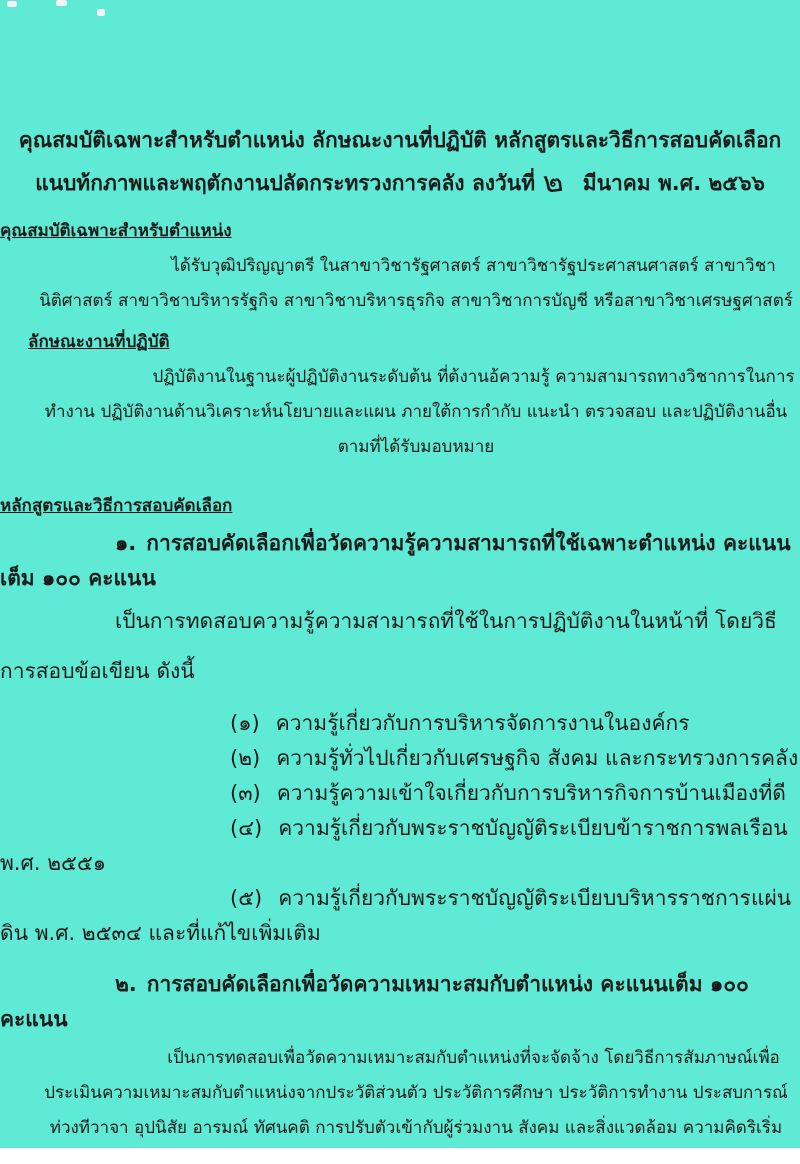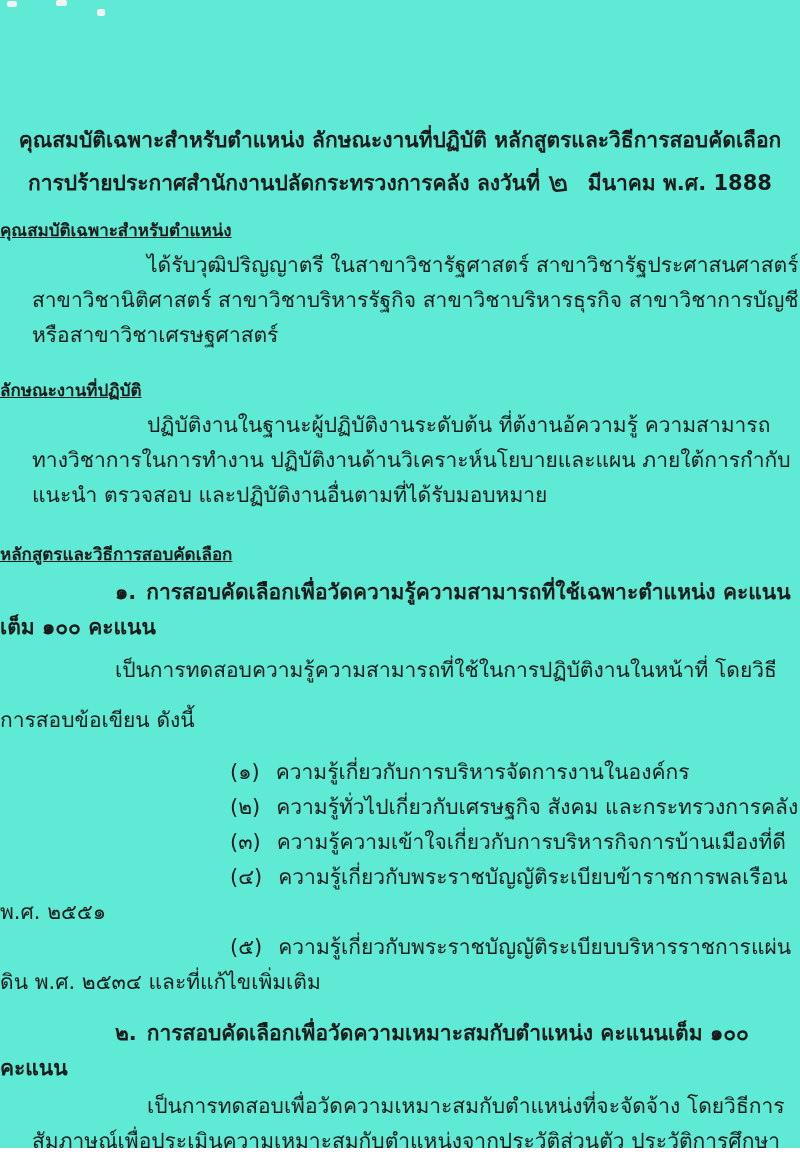--- a/index.html
+++ b/index.html
@@ -41,28 +41,28 @@
     margin:16px 0 0 0;
   }
   .sec-heading{
     font-size:17px;
     font-weight:bold;
     text-decoration:underline;
     line-height:30px;
     margin:0;
   }
   .sec-heading.mt1{margin-top:14px;}
-  .sec-heading.mt2{margin-top:22px;}
+  .sec-heading.mt2{margin-top:8px;padding-left:28px;}
   .sec-heading.mt3{margin-top:28px;font-family:Liberation Mono, monospace;}
   .para{
-    font-size:21px;
+    font-size:17px;
     line-height:35px;
     text-indent:115px;
     margin:3px 0 0 0;
-    text-align:left;
+    text-align:center;
     padding-left:32px;
   }
   .exam-title{
     font-size:21px;
     line-height:35px;
     text-indent:115px;
     margin:4px 0 0 0;
     font-weight:bold;
   }
   .exam-title .num{margin-right:10px;}
@@ -97,21 +97,21 @@
 
   <div class="scan-artifact sa1"></div>
   <div class="scan-artifact sa2"></div>
   <div class="scan-artifact sa3"></div>
 
   <div class="content">
 
     <p class="title-line center">คุณสมบัติเฉพาะสำหรับตำแหน่ง  ลักษณะงานที่ปฏิบัติ หลักสูตรและวิธีการสอบคัดเลือก</p>
 
     <p class="title-line title-line2 center">
-      <span>การปร้ายประกาศสำนักงานปลัดกระทรวงการคลัง ลงวันที่</span><span class="handwritten-day">๒</span><span>มีนาคม พ.ศ. 1888</span>
+      <span>แนบท้กภาพและพฤตักงานปลัดกระทรวงการคลัง ลงวันที่</span><span class="handwritten-day">๒</span><span>มีนาคม พ.ศ. ๒๕๖๖</span>
     </p>
 
 
     <p class="sec-heading mt1">คุณสมบัติเฉพาะสำหรับตำแหน่ง</p>
     <p class="para">ได้รับวุฒิปริญญาตรี ในสาขาวิชารัฐศาสตร์ สาขาวิชารัฐประศาสนศาสตร์ สาขาวิชานิติศาสตร์ สาขาวิชาบริหารรัฐกิจ สาขาวิชาบริหารธุรกิจ สาขาวิชาการบัญชี หรือสาขาวิชาเศรษฐศาสตร์</p>
 
     <p class="sec-heading mt2">ลักษณะงานที่ปฏิบัติ</p>
     <p class="para">ปฏิบัติงานในฐานะผู้ปฏิบัติงานระดับต้น ที่ต้งานอ้ความรู้ ความสามารถทางวิชาการในการทำงาน ปฏิบัติงานด้านวิเคราะห์นโยบายและแผน ภายใต้การกำกับ แนะนำ ตรวจสอบ และปฏิบัติงานอื่นตามที่ได้รับมอบหมาย</p>
 
     <p class="sec-heading mt3">หลักสูตรและวิธีการสอบคัดเลือก</p>

